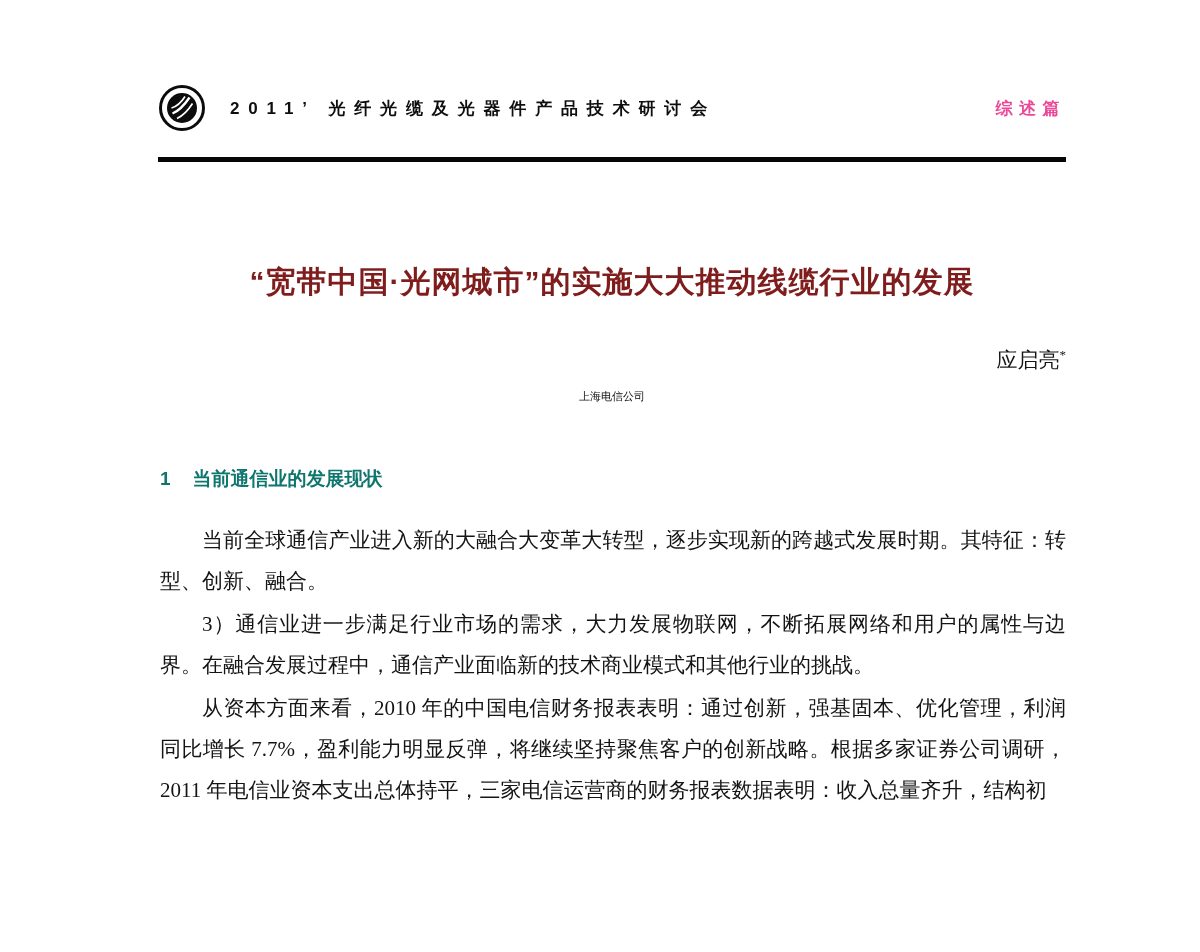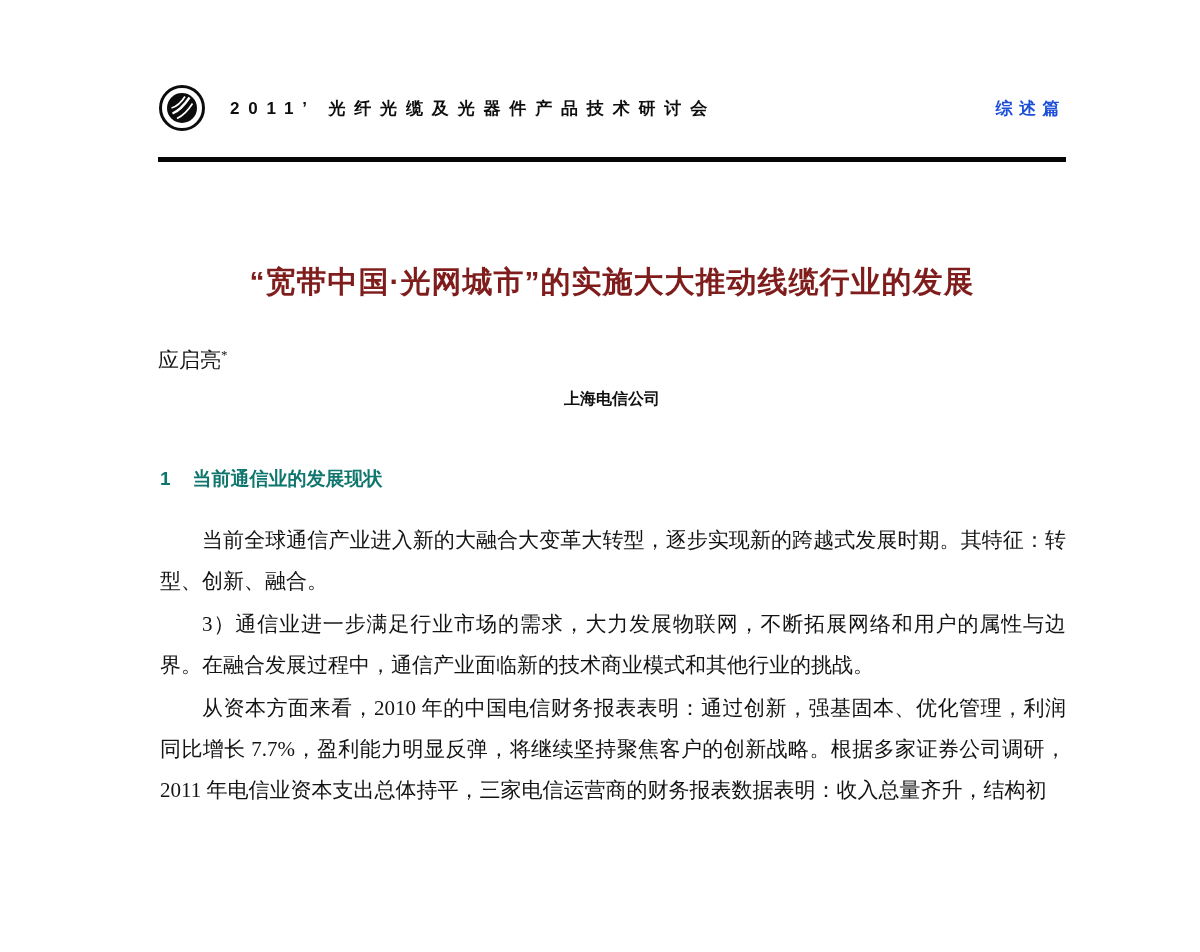--- a/index.html
+++ b/index.html
@@ -39,21 +39,21 @@
     white-space: nowrap;
     color: #0e0e0e;
   }
   .header-right {
     margin-left: auto;
     font-family: "Liberation Sans", sans-serif;
     font-weight: bold;
     font-size: 17px;
     letter-spacing: 0.38em;
     white-space: nowrap;
-    color: #1d4ed8;
+    color: #ec4899;
   }
   .header-rule {
     position: absolute;
     top: 157px;
     left: 158px;
     width: 908px;
     height: 5px;
     background: #060606;
   }
 
@@ -69,37 +69,37 @@
     font-size: 30px;
     letter-spacing: 1px;
     color: #7f1d1d;
     white-space: nowrap;
   }
   .author-line {
     position: absolute;
     top: 346px;
     left: 158px;
     width: 908px;
-    text-align: left;
+    text-align: right;
     font-size: 21px;
     color: #151515;
   }
   .author-line sup {
     font-size: 13px;
     vertical-align: super;
   }
   .affiliation-line {
     position: absolute;
     top: 389px;
     left: 158px;
     width: 908px;
     text-align: center;
     font-family: "Liberation Sans", sans-serif;
-    font-weight: bold;
-    font-size: 16px;
+    font-weight: normal;
+    font-size: 11px;
     color: #101010;
   }
 
   
   .section-heading {
     position: absolute;
     top: 466px;
     left: 160px;
     font-family: "Liberation Sans", sans-serif;
     font-weight: bold;

